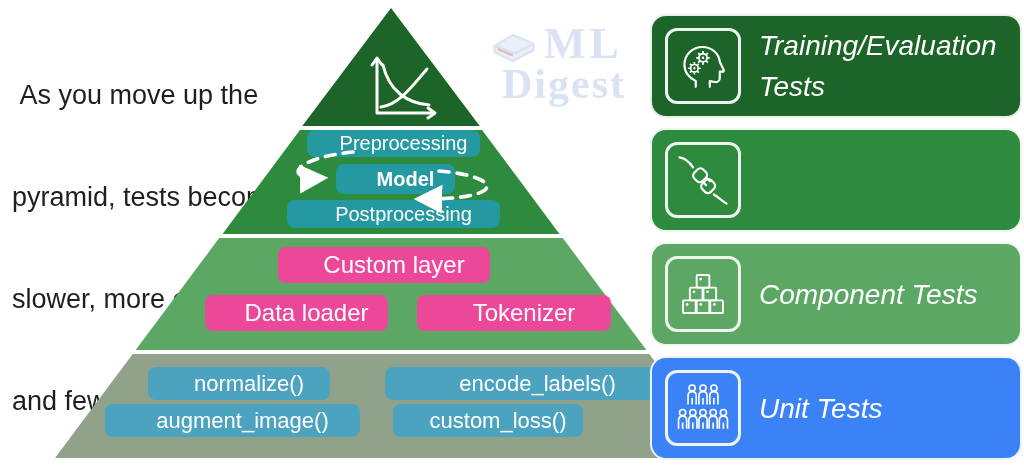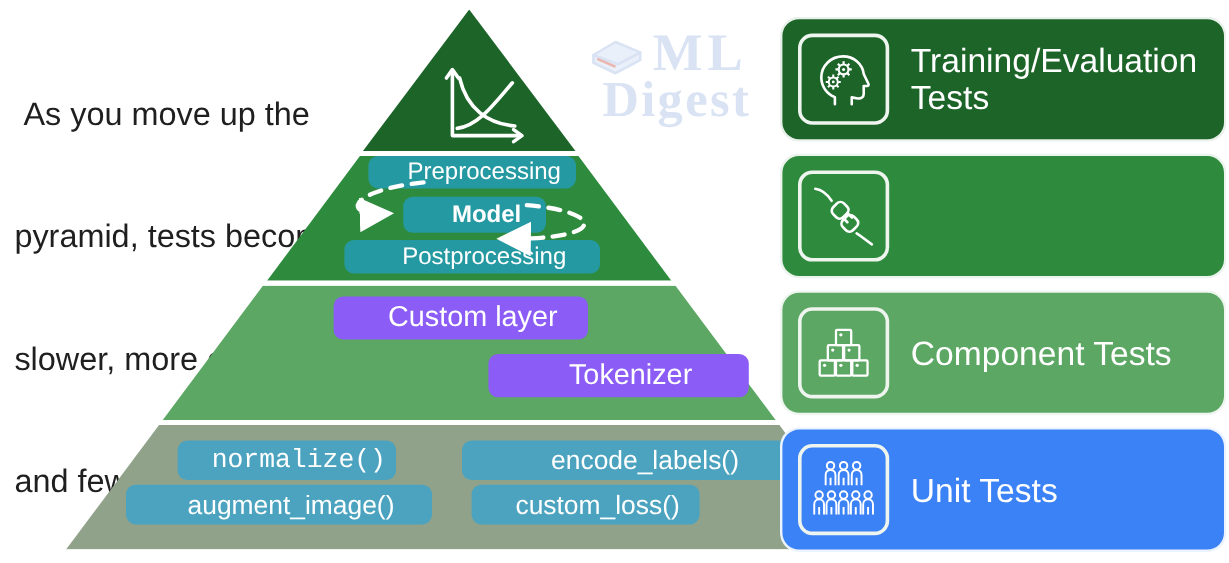--- a/index.html
+++ b/index.html
@@ -27,51 +27,51 @@
   .band3 { top:230px; height:112px; background:#5ca763;
            clip-path:polygon(24.44% 0%, 75.56% 0%, 88% 100%, 12% 100%); }
   .band4 { top:346px; height:104px; background:#91a28b;
            clip-path:polygon(11.56% 0%, 88.44% 0%, 100% 100%, 0% 100%); }
 
   .apex-icon { position:absolute; left:308px; top:35px; }
 
   .pill { position:absolute; display:flex; align-items:center; justify-content:center;
           color:#fff; border-radius:8px; z-index:3;padding-left:20px; }
   .teal { background:#2599a2; }
-  .teal3 { background:#8b5cf6; }
+  .teal3 { background:#ec4899; }
   .blue { background:#4ba3bf; }
 
   .pill.p-pre  { left:252px; top:122px; width:173px; height:27px; font-size:20px; }
   .pill.p-mod  { left:281px; top:156px; width:119px;  height:30px; font-size:20px;font-weight:bold; }
   .pill.p-post { left:232px; top:192px; width:213px; height:28px; font-size:20px; }
 
   .pill.p-cust { left:223px; top:239px; width:212px; height:36px; font-size:24px; }
   .pill.p-data { left:150px; top:287px; width:183px; height:36px; font-size:24px; }
-  .pill.p-tok  { left:352px; top:287px; width:217px; height:36px; font-size:24px; }
-
-  .pill.p-norm { left:93px;  top:359px; width:182px; height:33px; font-size:22px;font-family:Liberation Mono, monospace; }
+  .pill.p-tok  { left:362px; top:287px; width:194px; height:36px; font-size:24px; }
+
+  .pill.p-norm { left:93px;  top:359px; width:182px; height:33px; font-size:22px; }
   .pill.p-enc  { left:330px; top:359px; width:285px; height:33px; font-size:22px; }
   .pill.p-aug  { left:50px;  top:396px; width:255px; height:33px; font-size:22px; }
   .pill.p-loss { left:338px; top:396px; width:190px; height:33px; font-size:22px; }
 
   .arrows { position:absolute; left:0; top:0; pointer-events:none; z-index:4; }
 
   
   .legend { position:absolute; left:650px; top:0; width:372px; height:469px; z-index:5; }
   .lbox { position:absolute; left:0; width:372px; height:104px; border-radius:16px;
           display:flex; align-items:center; padding-left:13px;
           border:2px solid rgba(255,255,255,0.9); }
   .lbox1 { top:14px;  background:#1d6429; }
   .lbox2 { top:128px; background:#2e8b3d; }
   .lbox3 { top:242px; background:#5ca763; }
   .lbox4 { top:356px; background:#3b82f6; }
   .icon-frame { width:76px; height:76px; min-width:76px; border:3px solid #eef4ee;
                 border-radius:12px; display:flex; align-items:center; justify-content:center; }
-  .lbox-label { color:#ffffff; font-size:28px; line-height:31px; margin-left:18px;
-                padding-right:6px; }
+  .lbox-label { color:#ffffff; font-size:28px; line-height:41px; margin-left:18px;
+                padding-right:6px;font-style:italic; }
 </style>
 </head>
 <body>
 
 <svg width="0" height="0" style="position:absolute">
   <defs>
     <g id="sym-gear" stroke="#ffffff" stroke-width="2" fill="none">
       <circle r="4.5"></circle>
       <path d="M0 -7.5 V-4.8 M0 7.5 V4.8 M-7.5 0 H-4.8 M7.5 0 H4.8 M-5.3 -5.3 L-3.4 -3.4 M5.3 5.3 L3.4 3.4 M-5.3 5.3 L-3.4 3.4 M5.3 -5.3 L3.4 -3.4"></path>
       <circle r="1.4" fill="#ffffff" stroke="none"></circle>
@@ -132,20 +132,21 @@
       <path d="M298 144 C238 150 226 172 268 170" marker-end="url(#arw)"></path>
       <path d="M384 163 C448 168 454 192 364 191" marker-end="url(#arw)"></path>
     </g>
   </svg>
 
   <div class="pill teal p-pre">Preprocessing</div>
   <div class="pill teal p-mod">Model</div>
   <div class="pill teal p-post">Postprocessing</div>
 
   <div class="pill teal3 p-cust">Custom layer</div>
+  <div class="pill teal3 p-data">Data loader</div>
   <div class="pill teal3 p-tok">Tokenizer</div>
 
   <div class="pill blue p-norm">normalize()</div>
   <div class="pill blue p-enc">encode_labels()</div>
   <div class="pill blue p-aug">augment_image()</div>
   <div class="pill blue p-loss">custom_loss()</div>
 </div>
 
 <div class="legend">
 

